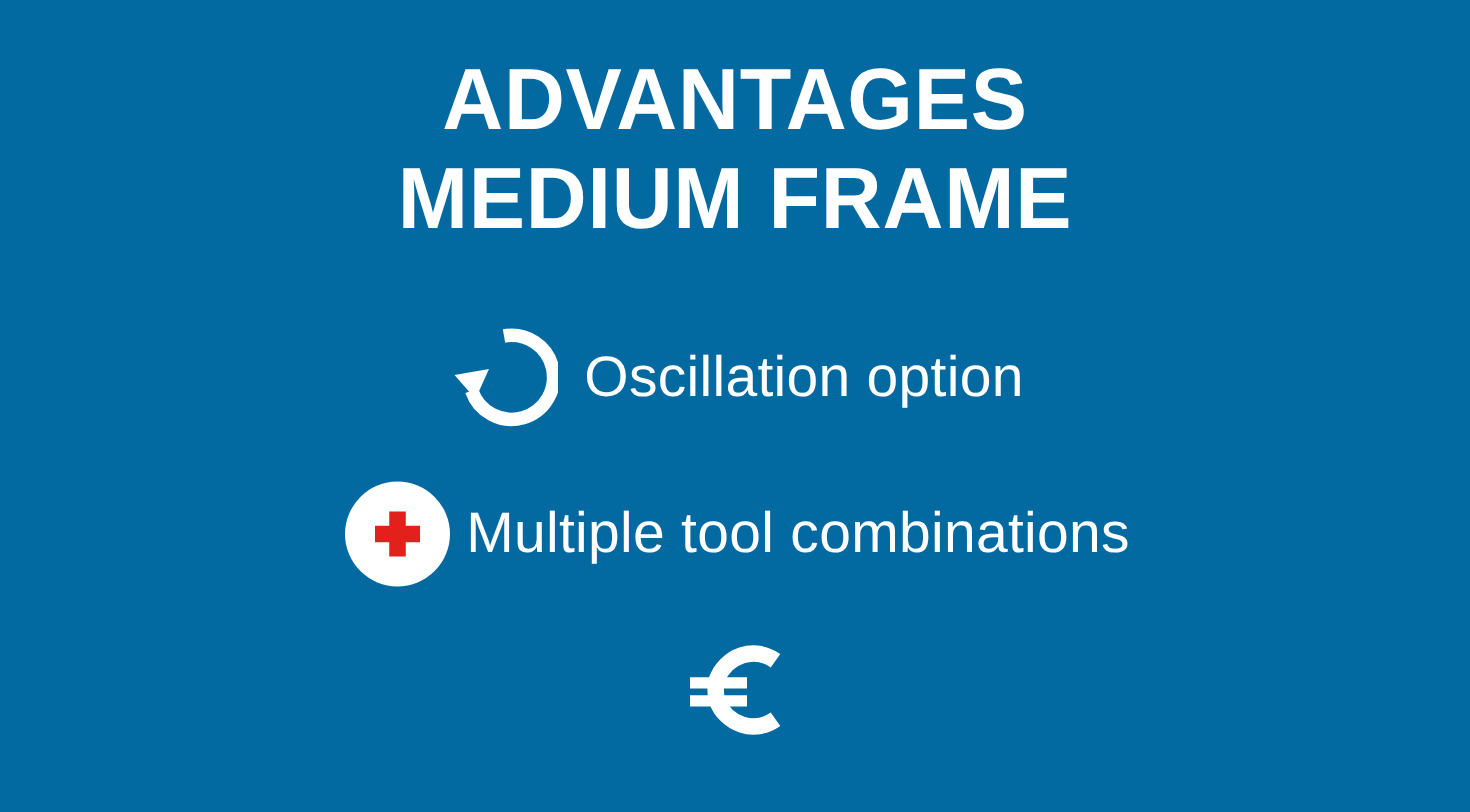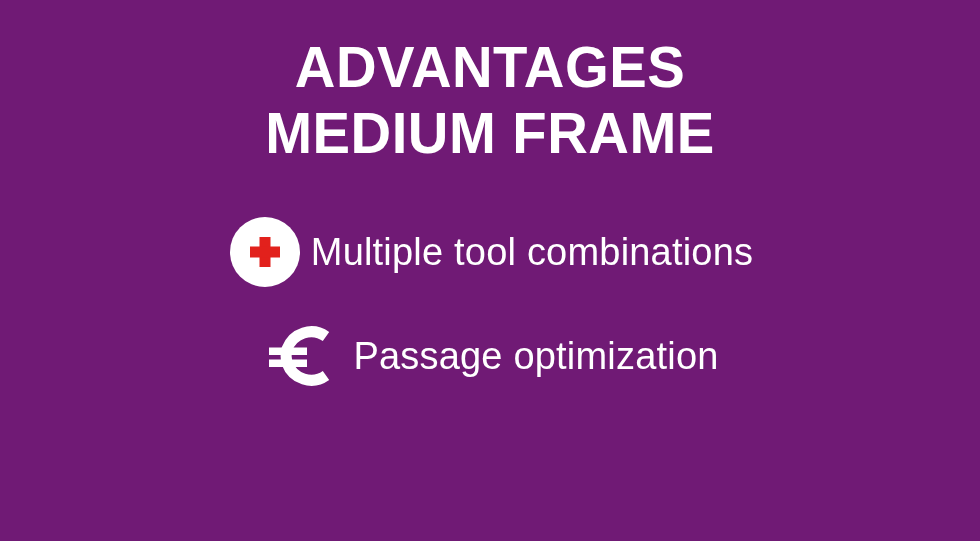--- a/index.html
+++ b/index.html
@@ -15,21 +15,21 @@
     background: #e2211c;
     font-family: "Liberation Sans", sans-serif;
     color: #ffffff;
     -webkit-font-smoothing: antialiased;
   }
 
   .slide {
     position: relative;
     width: 980px;
     height: 541px;
-    background: #701a75;
+    background: #0369a1;
     display: flex;
     flex-direction: column;
     align-items: center;
   }
 
   
   .title-block {
     width: 100%;
     text-align: center;
     margin-top: 34px;
@@ -95,20 +95,32 @@
 
 <div class="slide">
 
   <div class="title-block">
     <span class="title-line">ADVANTAGES</span>
     <span class="title-line">MEDIUM FRAME</span>
   </div>
 
   <div class="features">
 
+    <div class="feature-row row-oscillation">
+      <span class="feature-icon">
+        <svg width="72" height="72" viewBox="0 0 72 72" aria-hidden="true">
+
+          <path d="M 36 8
+                   A 28 28 0 1 1 14.5 44.5" fill="none" stroke="#ffffff" stroke-width="9" stroke-linecap="butt"></path>
+
+          <path d="M 3 34 L 26 30 L 17 50 Z" fill="#ffffff"></path>
+        </svg>
+      </span>
+      <span class="feature-label">Oscillation option</span>
+    </div>
 
     <div class="feature-row row-multiple">
       <span class="feature-icon">
         <svg width="72" height="72" viewBox="0 0 72 72" aria-hidden="true">
           <circle cx="36" cy="36" r="35" fill="#ffffff"></circle>
 
           <rect x="30.5" y="21" width="11" height="30" fill="#e2211c"></rect>
           <rect x="21" y="30.5" width="30" height="11" fill="#e2211c"></rect>
         </svg>
       </span>
@@ -121,17 +133,16 @@
 
           <path d="M 63 16.5
                    A 26 27 0 0 0 24 29
                    A 26 27 0 0 0 24 43
                    A 26 27 0 0 0 63 55.5" fill="none" stroke="#ffffff" stroke-width="11" stroke-linecap="butt"></path>
 
           <rect x="6" y="27.5" width="38" height="7.5" fill="#ffffff"></rect>
           <rect x="6" y="39.5" width="38" height="7.5" fill="#ffffff"></rect>
         </svg>
       </span>
-      <span class="feature-label">Passage optimization</span>
     </div>
 
   </div>
 </div>
 
 </body></html>

